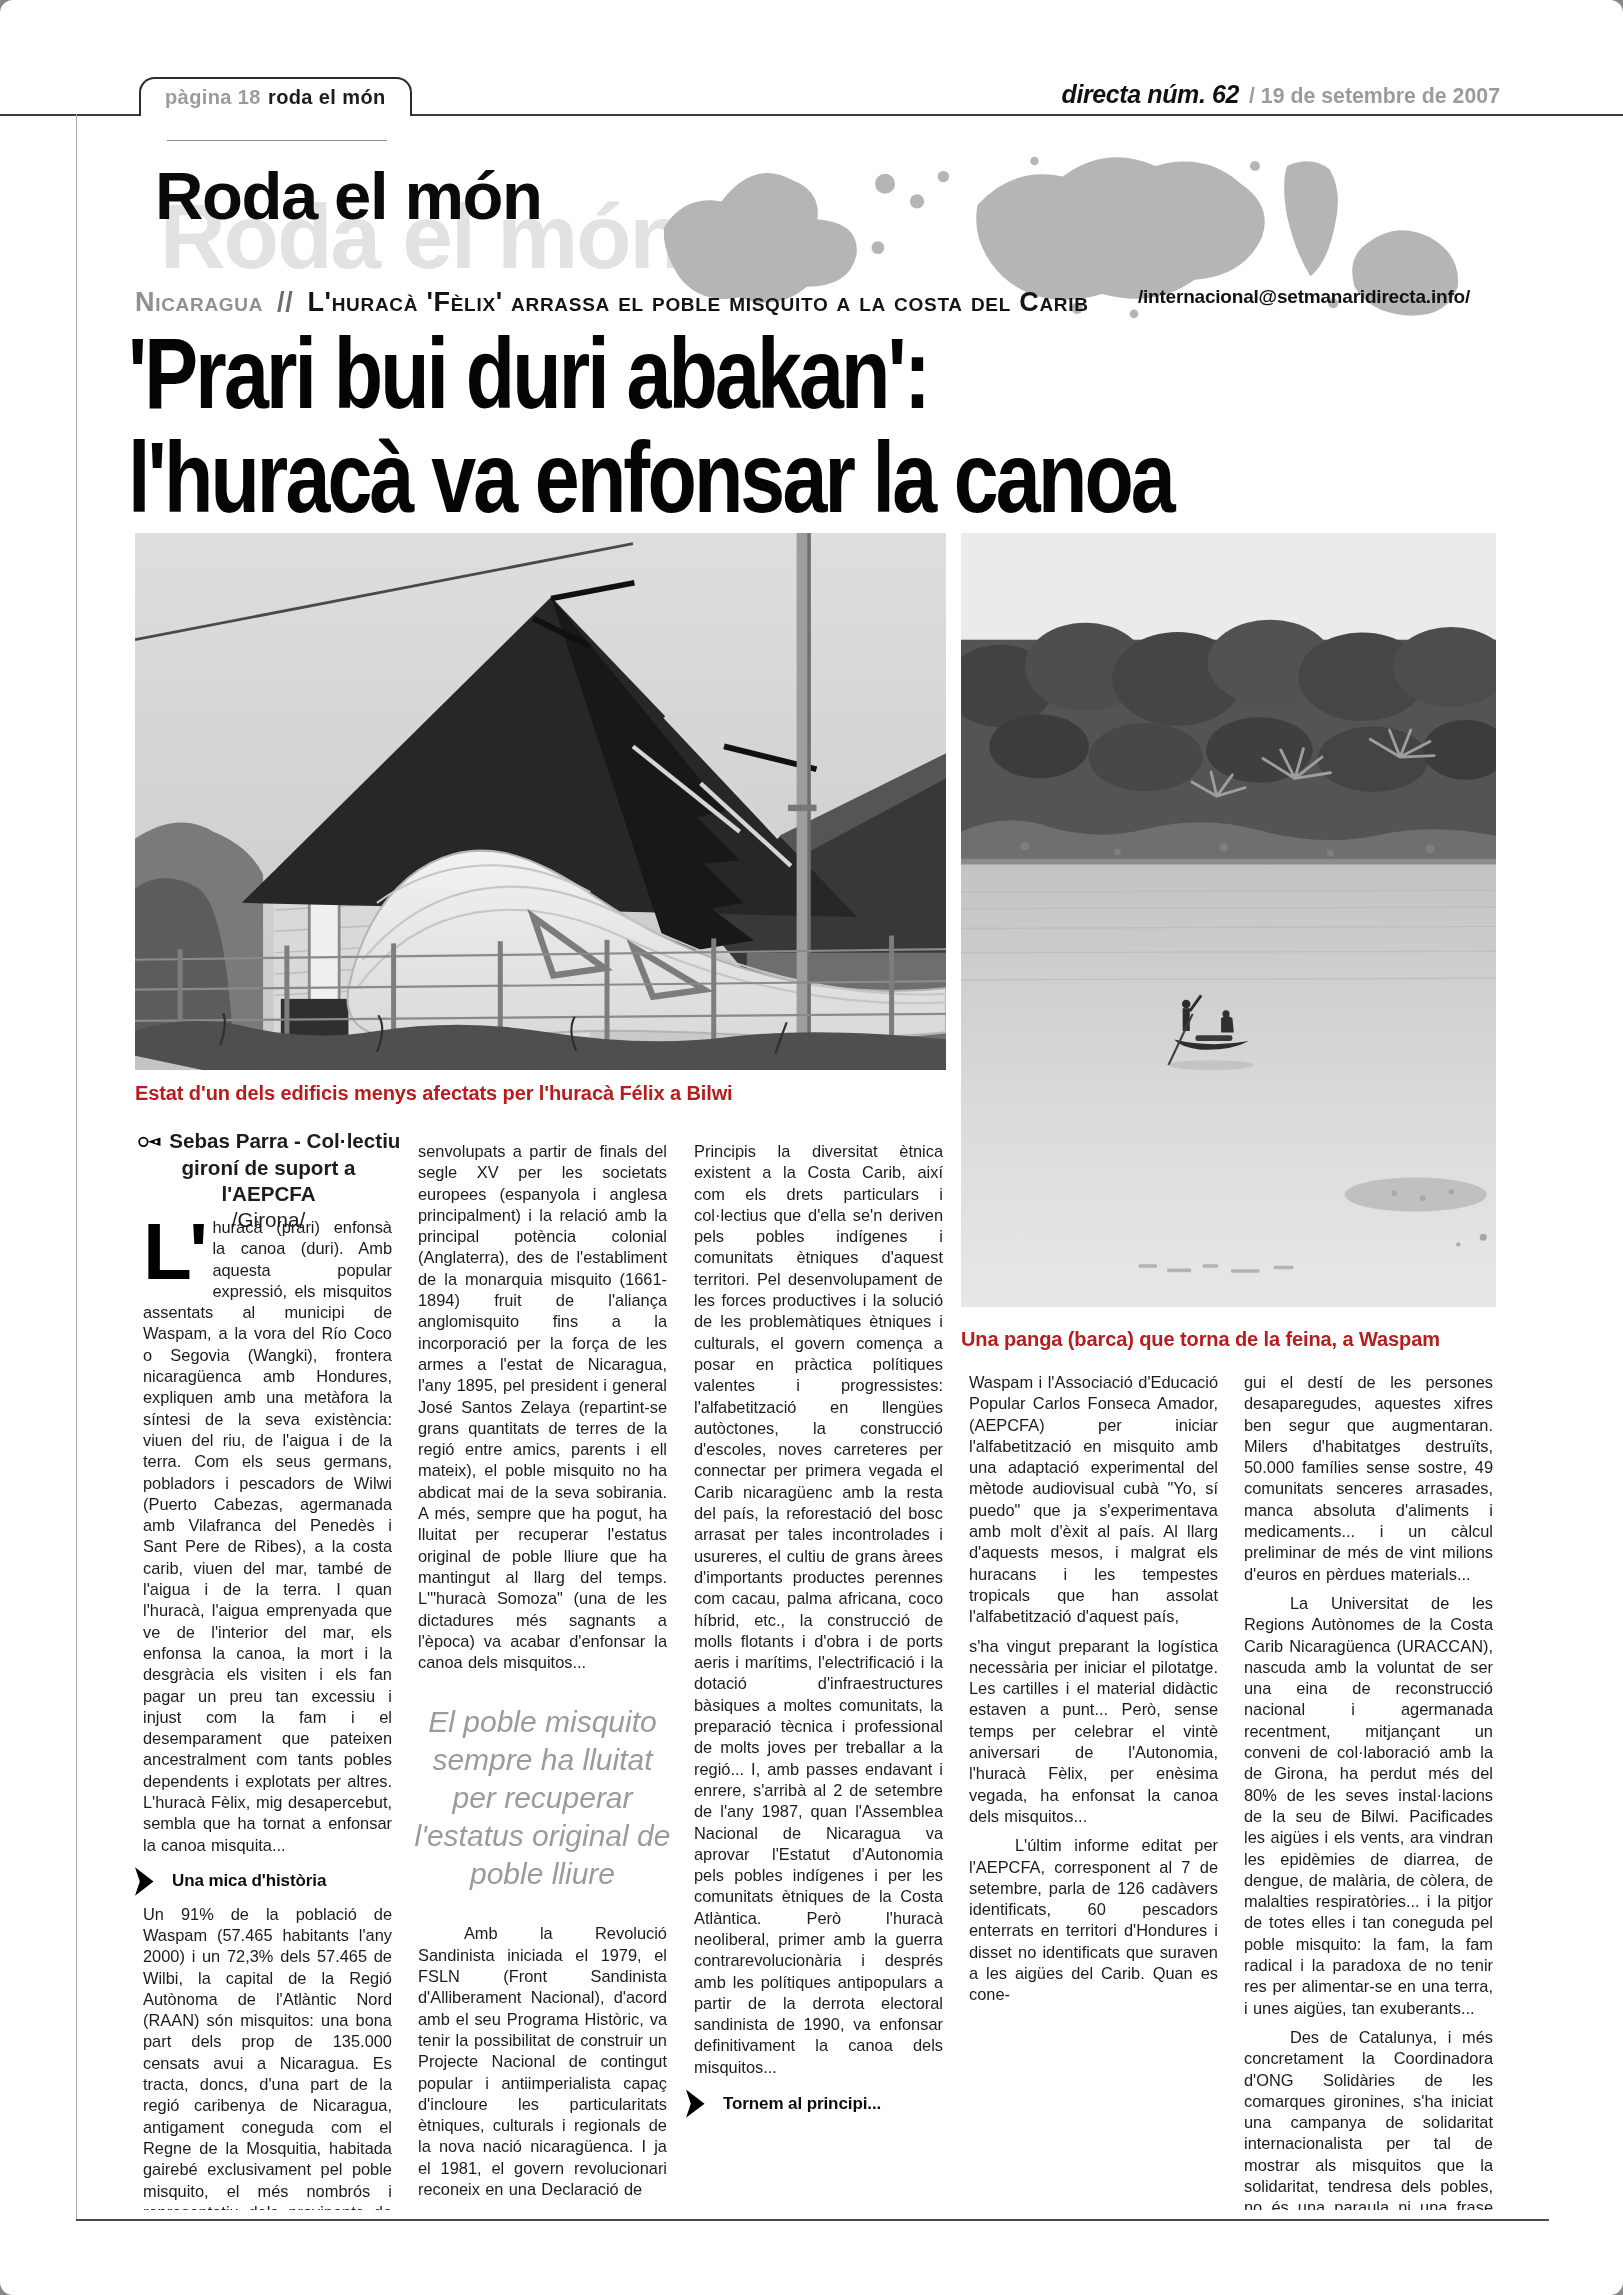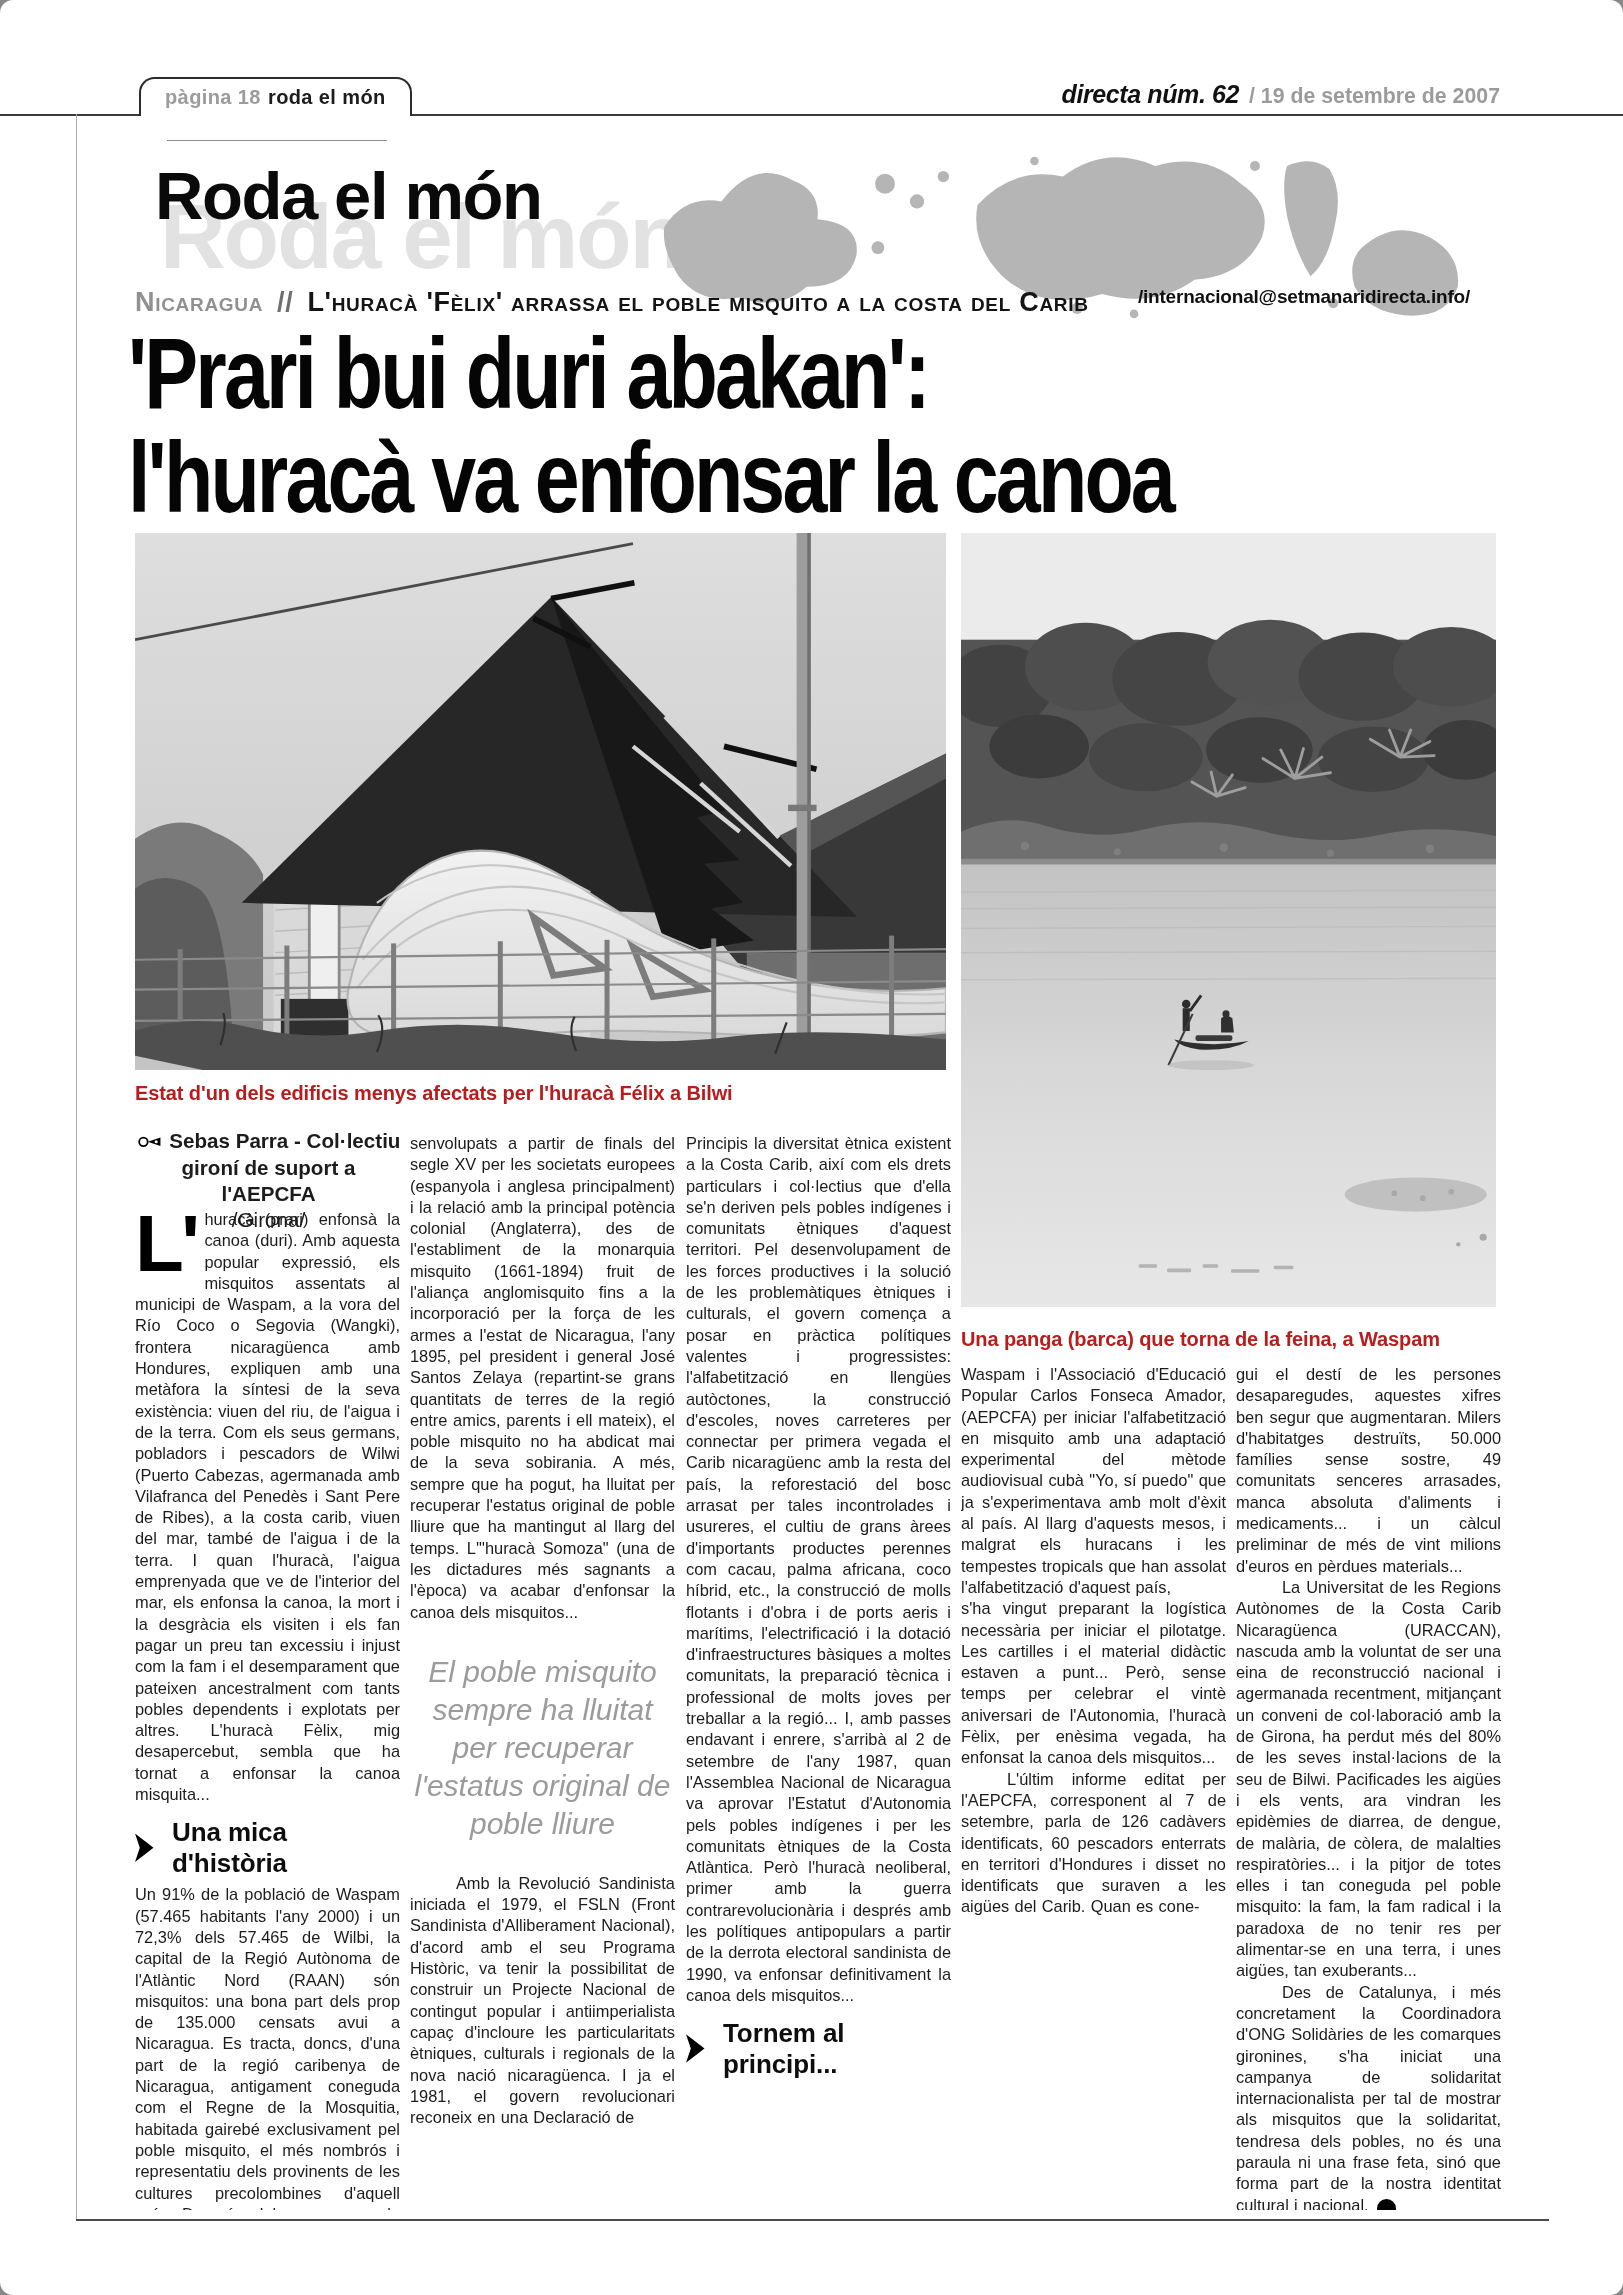--- a/index.html
+++ b/index.html
@@ -53,30 +53,30 @@
   .byline .who{font-weight:bold;}
   .pen-icon{display:inline-block;vertical-align:-1.4px;margin-right:7.1px;}
   .byline .place{font-weight:normal;}
   
   .col{position:absolute;width:265px;overflow:hidden;}
   .c1{left:135px; top:1209px;height:1001px;}
   .c2{left:410px; top:1133px;height:1077px;}
   .c3{left:686px; top:1133px;height:1077px;}
   .c4{left:961px;top:1364px;height:846px;}
   .c5{left:1236px;top:1364px;height:846px;}
-  .bt{margin:0;font-size:16.4px;line-height:21.3px;text-align:justify;color:#1b1b1b;word-spacing:0.7px;}
+  .bt{margin:8px;font-size:16.4px;line-height:21.3px;text-align:justify;color:#1b1b1b;word-spacing:0.7px;}
   .ind{text-indent:2.8em;}
   .dropcap{
     float:left;font-size:80px;line-height:63px;font-weight:bold;color:#000;
     margin:2.8px 7.1px 0 0;letter-spacing:-2.8px;
   }
   .subhead{display:flex;align-items:center;gap:18.5px;margin:11.4px 0 5.7px 0;}
   .flag-icon{width:18.5px;height:28.4px;background:#000;flex:0 0 auto;
     clip-path:polygon(0% 0%,100% 50%,0% 100%,26% 50%);}
-  .subhead-label{font-size:26px;font-weight:bold;color:#0d0d0d;letter-spacing:-0.1px;}
+  .subhead-label{font-size:17px;font-weight:bold;color:#0d0d0d;letter-spacing:-0.1px;}
   .pullquote{
     margin:30px 0;font-size:30px;line-height:38px;font-style:italic;color:#9b9b9b;
     text-align:center;font-weight:normal;
   }
   .endmark{
     display:inline-block;width:19px;height:19px;border-radius:50%;background:#000;color:#fff;
     font-size:15px;font-weight:bold;font-style:italic;text-align:center;line-height:18.5px;
     margin-left:8.5px;vertical-align:-2.8px;
   }
 </style>

